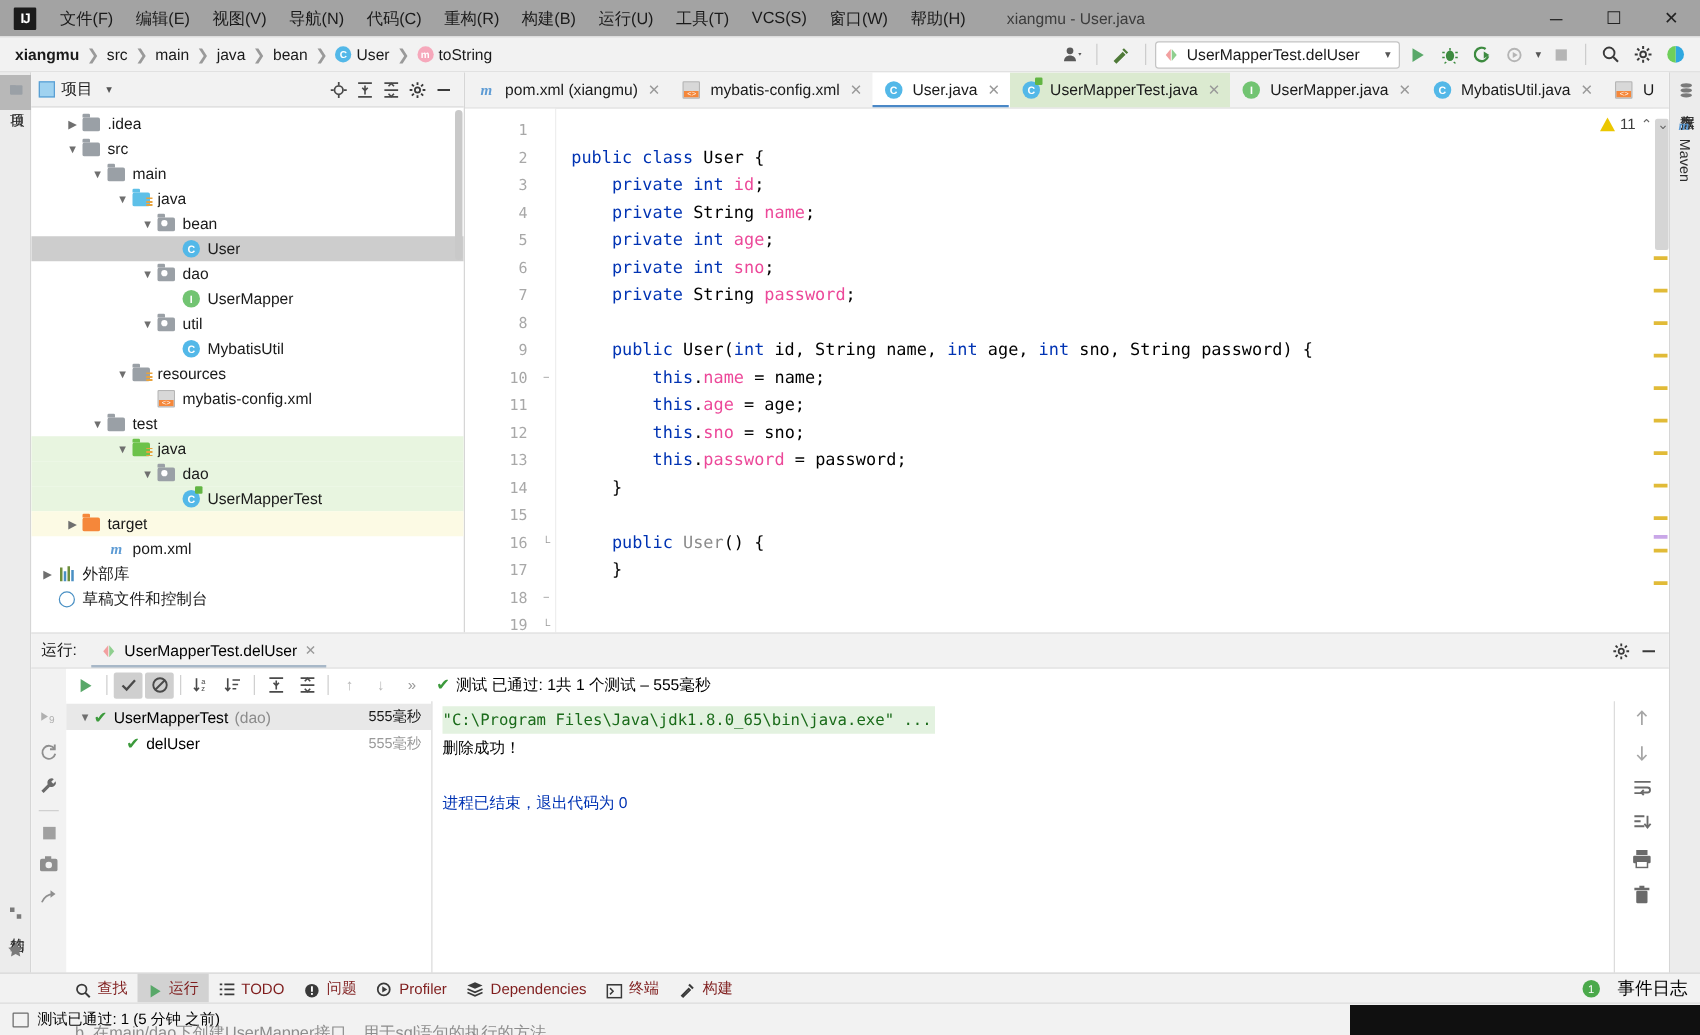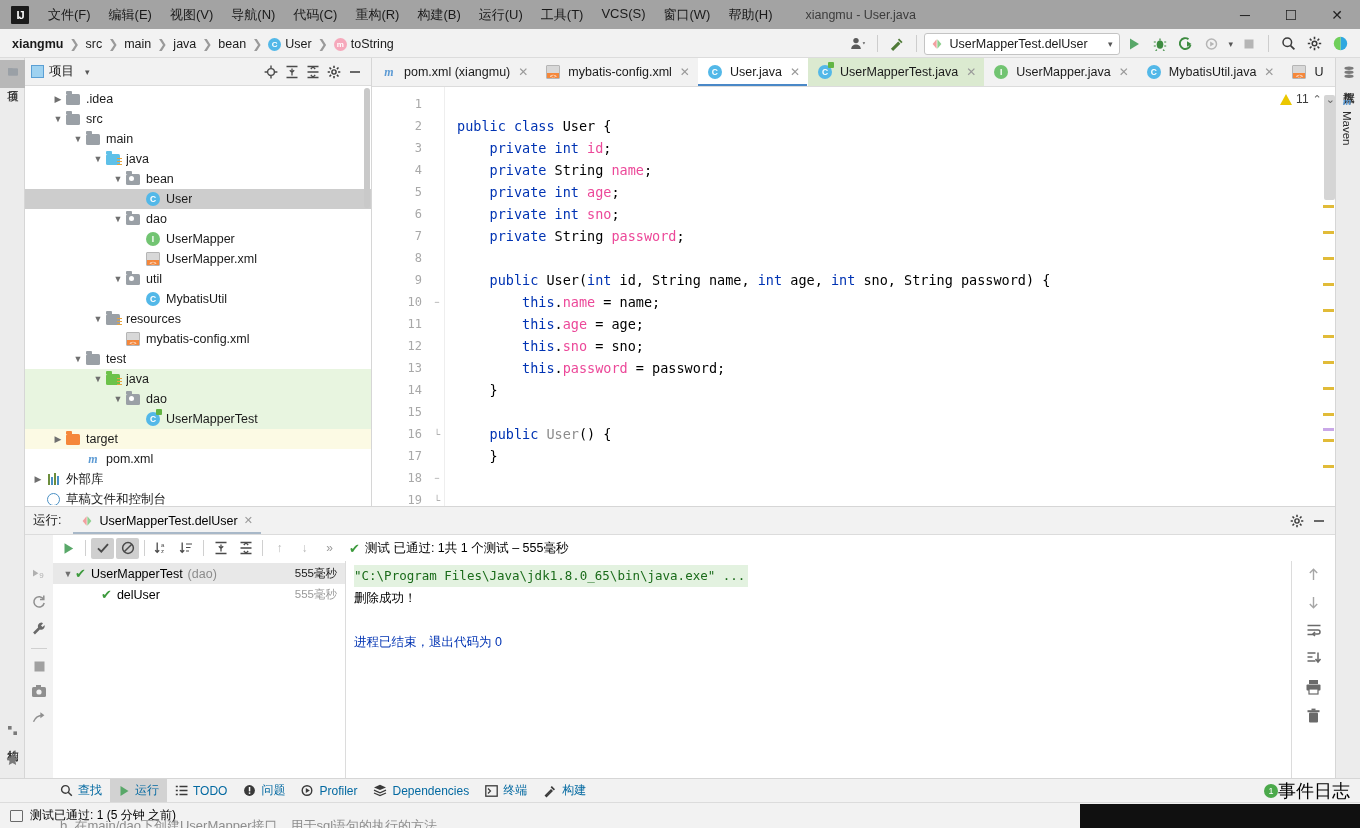--- a/index.html
+++ b/index.html
@@ -40,21 +40,21 @@
     font-size: 14px; color: #222;
   }
 
   
   .navbar {
     position: absolute; top: 30px; left: 0; width: 1360px; height: 28px;
     background: #f2f2f2; display: flex; align-items: center;
     border-bottom: 1px solid #dcdcdc;
   }
   .crumbs { display: flex; align-items: center; padding-left: 12px; }
-  .crumb { font-size: 12.5px; color: #1a1a1a; white-space: nowrap; display: flex; align-items: flex-end; }
+  .crumb { font-size: 12.5px; color: #1a1a1a; white-space: nowrap; display: flex; align-items: flex-start; }
   .crumb.bold { font-weight: bold; }
   .crumb-sep { color: #9a9a9a; margin: 0 6px; font-size: 12px; }
   .crumb-ic {
     width: 13px; height: 13px; border-radius: 50%; margin-right: 4px;
     display: inline-flex; align-items: center; justify-content: center;
     font-size: 8px; color: #fff; font-weight: bold; font-style: normal;
   }
   .ic-class { background: #53b8e8; }
   .ic-method { background: #f6a8bb; }
 
@@ -204,21 +204,21 @@
   .cline.cn { font-family: "Liberation Sans", sans-serif; font-size: 12.5px; }
   .blue { color: #0033b3; }
   .console-tools { width: 44px; display:flex; flex-direction:column; align-items:center; gap: 13px; padding-top: 6px; border-left: 1px solid #dcdcdc; background:#fff; flex: 0 0 44px;}
 
   
   .bottombar {
     position: absolute; bottom: 26px; left: 0; width: 1360px; height: 24px;
     background: #f2f2f2; display: flex; align-items: center;
     border-top: 1px solid #d6d6d6;
   }
-  .bb-item { display: flex; align-items: center; gap: 5px; font-size: 12px; padding: 3px 8px; color: #0369a1; white-space: nowrap; }
+  .bb-item { display: flex; align-items: flex-end; gap: 5px; font-size: 12px; padding: 3px 8px; color: #7f1d1d; white-space: nowrap; }
   .bb-item.active { background: #d2d2d2; }
   .bb-right { margin-left: auto; display: flex; align-items: center; padding-right: 10px; }
   .badge-g { width: 14px; height: 14px; border-radius: 50%; background: #4ba94b; color: #fff; font-size: 9px; display:flex; align-items:center; justify-content:center; }
 
   .statusbar {
     position: absolute; bottom: 0; left: 0; width: 1360px; height: 26px;
     background: #f2f2f2; display: flex; align-items: center; border-top: 1px solid #dcdcdc;
   }
   .sb-left { display: flex; align-items: center; gap: 7px; padding-left: 10px; font-size: 12px; }
   .sb-ico { width: 13px; height: 12px; border: 1.4px solid #6a6a6a; border-radius: 1px; }
@@ -510,27 +510,20 @@
             <span class="fold pkg"></span>
           </span>
           <span class="tlabel">dao</span>
         </div>
         <div class="trow" style="padding-left: 106px;">
           <span class="arr none">·</span>
           <span class="ticon">
             <span class="iface">I</span>
           </span>
           <span class="tlabel">UserMapper</span>
-        </div>
-        <div class="trow" style="padding-left: 106px;">
-          <span class="arr none">·</span>
-          <span class="ticon">
-            <span class="xmlic"></span>
-          </span>
-          <span class="tlabel">UserMapper.xml</span>
         </div>
         <div class="trow" style="padding-left: 86px;">
           <span class="arr">▼</span>
           <span class="ticon">
             <span class="fold pkg"></span>
           </span>
           <span class="tlabel">util</span>
         </div>
         <div class="trow" style="padding-left: 106px;">
           <span class="arr none">·</span>
@@ -1012,21 +1005,21 @@
         <span style="display: inline-flex; align-items: center;">
           <svg width="14" height="14" viewBox="0 0 14 14">
             <path d="M2.5 11.5 8 6 9 7 3.5 12.5z" stroke="#3a3a3a" stroke-width="1.4" fill="none"></path>
             <path d="M8.2 2.6l3.2 3.2" stroke="#3a3a3a" stroke-width="1.7"></path>
           </svg>
         </span>
         <span>构建</span>
       </div>
       <div class="bb-right">
       <span class="badge-g">1</span>
-      <span style="margin-left:0;font-size:18px">事件日志</span>
+      <span style="margin-left:14px;font-size:14px">事件日志</span>
     </div>
   </div>
 
   <div class="statusbar">
     <div class="sb-left">
       <span class="sb-ico"></span>
       <span>测试已通过: 1 (5 分钟 之前)</span>
     </div>
     <div class="sb-right">
       <span>62:19</span>

